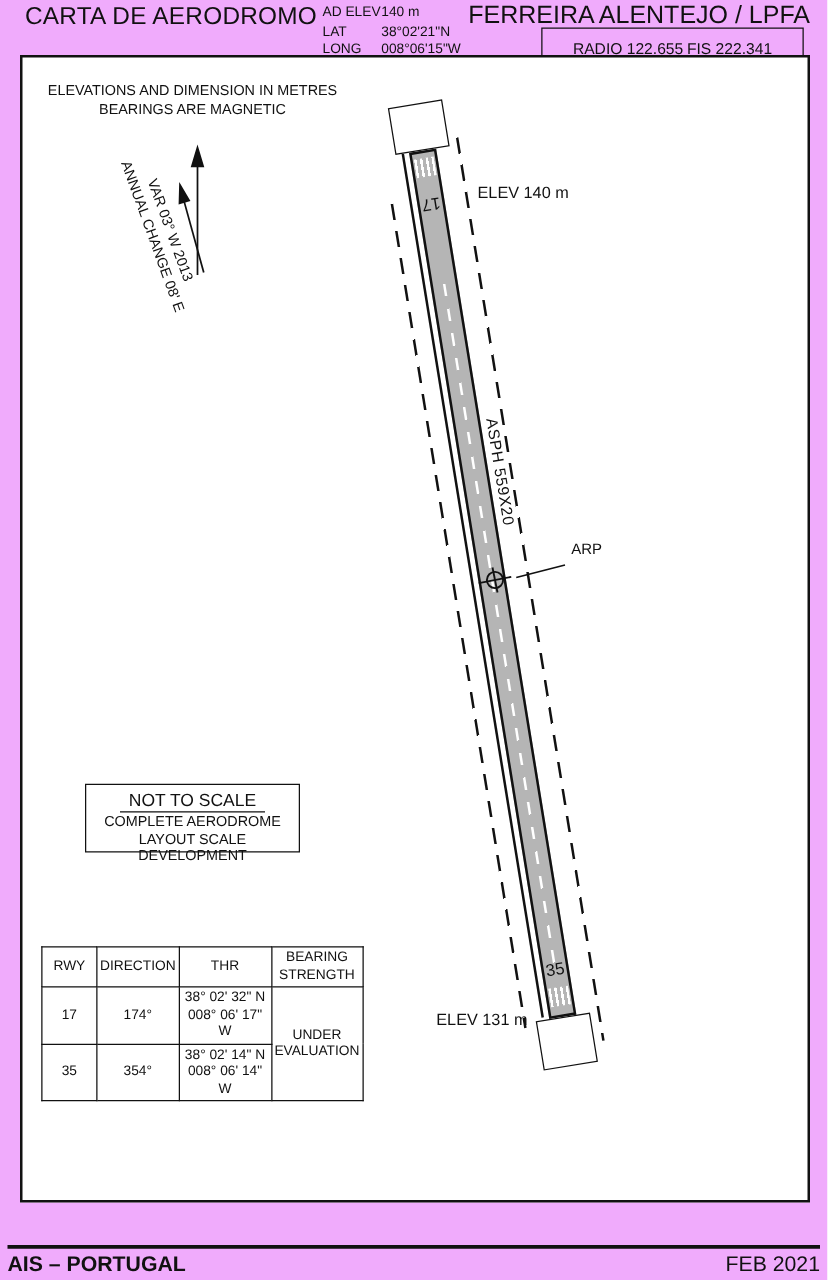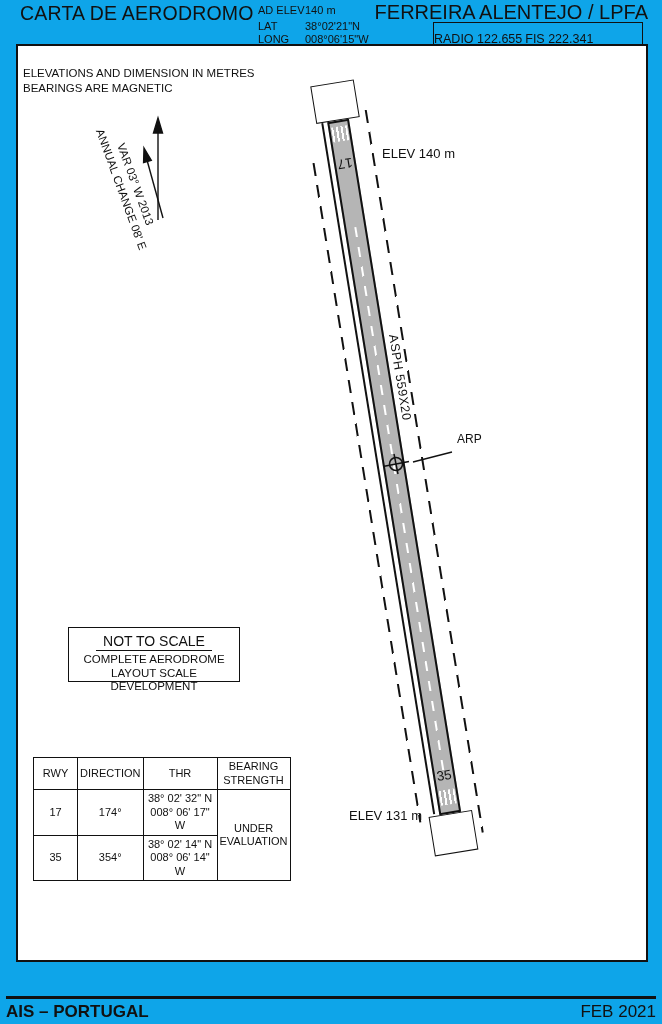--- a/index.html
+++ b/index.html
@@ -1,32 +1,32 @@
 <!DOCTYPE html>
 <html><head>
 <meta charset="utf-8">
 <style>
   html,body{margin:0;padding:0;background:#fff;}
   body{width:662px;height:1024px;font-family:"Liberation Sans",sans-serif;color:#111;}
-  .page{position:relative;width:662px;height:1024px;background:#0ea5e9;overflow:hidden;}
+  .page{position:relative;width:662px;height:1024px;background:#f0abfc;overflow:hidden;}
 
   
   .hdr-title{position:absolute;left:20px;top:3px;font-size:19.5px;line-height:20.5px;letter-spacing:.2px;white-space:nowrap;}
   .hdr-mid{position:absolute;left:258px;top:4px;font-size:11px;line-height:13px;}
   .hdr-mid .row{display:flex;}
   .hdr-mid .lbl{width:47px;}
   .hdr-mid .row.adelev{margin-bottom:3px;}
   .hdr-airport{position:absolute;right:14px;top:1px;font-size:20px;white-space:nowrap;}
   .radio-box{position:absolute;left:433px;top:22px;width:210px;height:34px;border:1.5px solid #111;
-             display:flex;align-items:center;gap:3px;font-size:12.5px;box-sizing:border-box;white-space:nowrap;}
+             display:flex;align-items:center;justify-content:center;gap:3px;font-size:12.5px;box-sizing:border-box;white-space:nowrap;}
 
   
   .frame{position:absolute;left:16px;top:44px;width:632px;height:918px;border:2px solid #111;box-sizing:border-box;background:#fff;}
 
-  .note{position:absolute;left:23px;top:66px;width:262px;font-size:11.5px;line-height:15px;}
+  .note{position:absolute;left:23px;top:66px;width:262px;text-align:center;font-size:11.5px;line-height:15px;}
 
   .var-text{position:absolute;left:61px;top:172px;width:134px;text-align:center;font-size:11.5px;line-height:15px;
             transform:rotate(70deg);white-space:nowrap;}
 
   .svg-overlay{position:absolute;left:0;top:0;width:662px;height:1024px;pointer-events:none;}
 
   
   .rwy-group{position:absolute;left:334px;top:54px;width:120px;height:824px;transform:rotate(-9.2deg);}
   .end-square{position:absolute;left:38px;width:44px;background:#fff;border:1.5px solid #111;box-sizing:border-box;}
   .end-square.top{top:24px;height:38px;}

